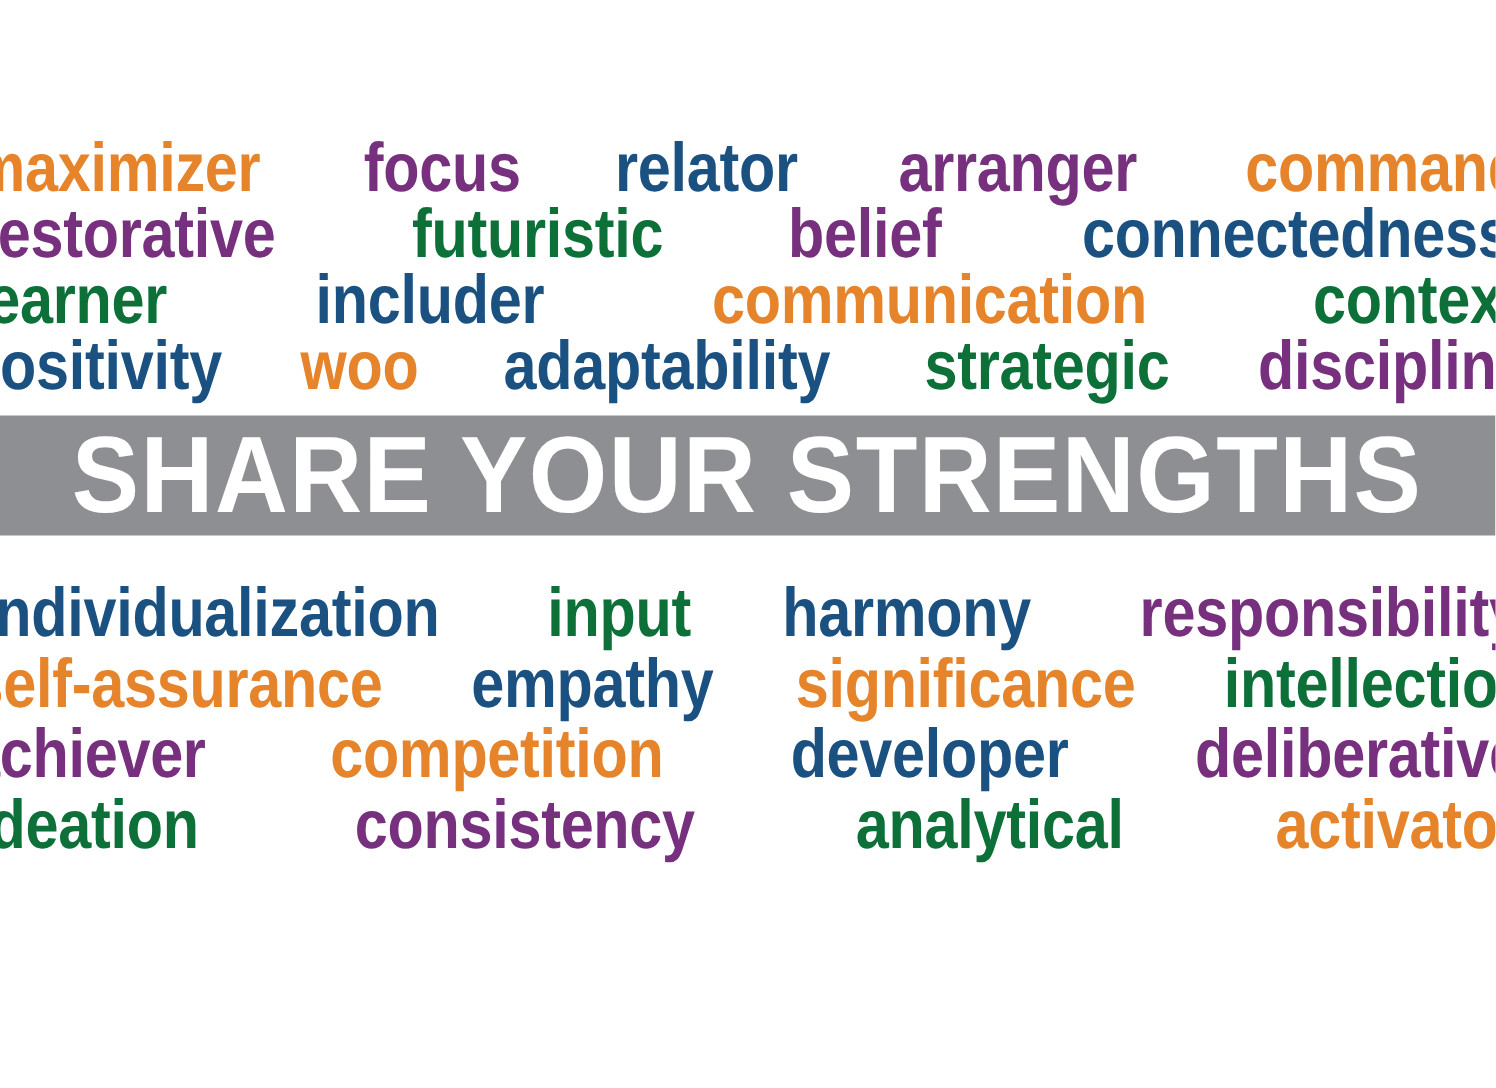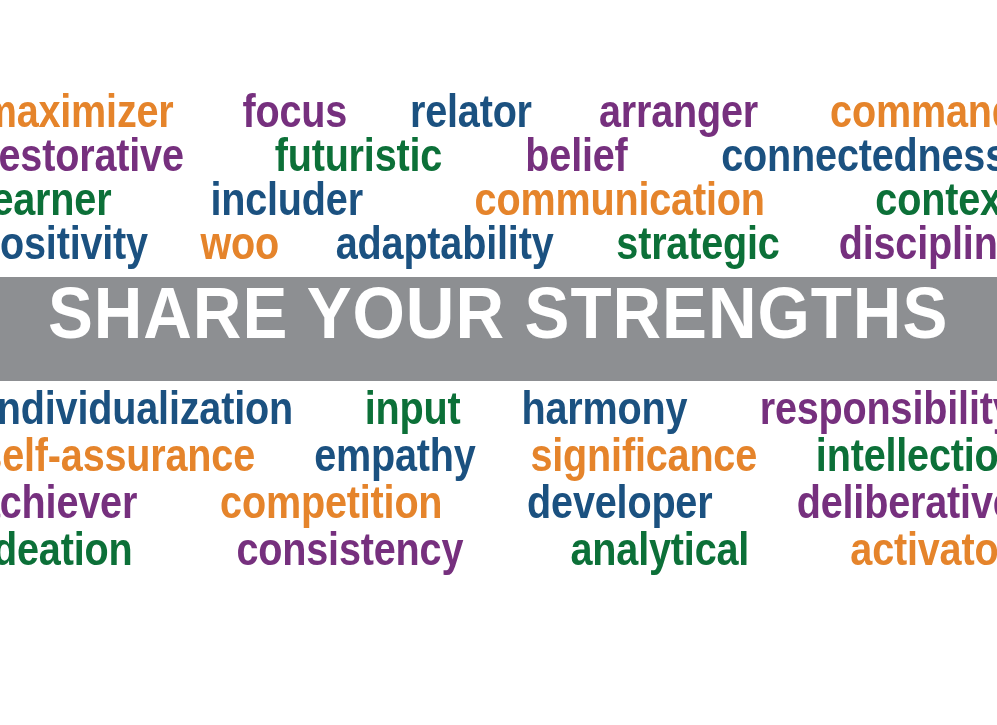--- a/index.html
+++ b/index.html
@@ -59,23 +59,24 @@
   .c-purple { color: #76307E; }
   .c-blue   { color: #1B5180; }
   .c-green  { color: #0C7038; }
 
   
   #banner {
     position: absolute;
     left: 0;
     top: 277px;
     width: 997px;
-    height: 104px;
+    height: 80px;
     background: #8D8F92;
     display: flex;
+    align-items: center;
     justify-content: center;
   }
   #banner-title {
     font-family: "Liberation Sans Narrow", "Liberation Sans", "DejaVu Sans Condensed", "DejaVu Sans", sans-serif;
     font-weight: bold;
     font-stretch: condensed;
     color: #FFFFFF;
     font-size: 74px;
     line-height: 1;
     letter-spacing: 1px;

